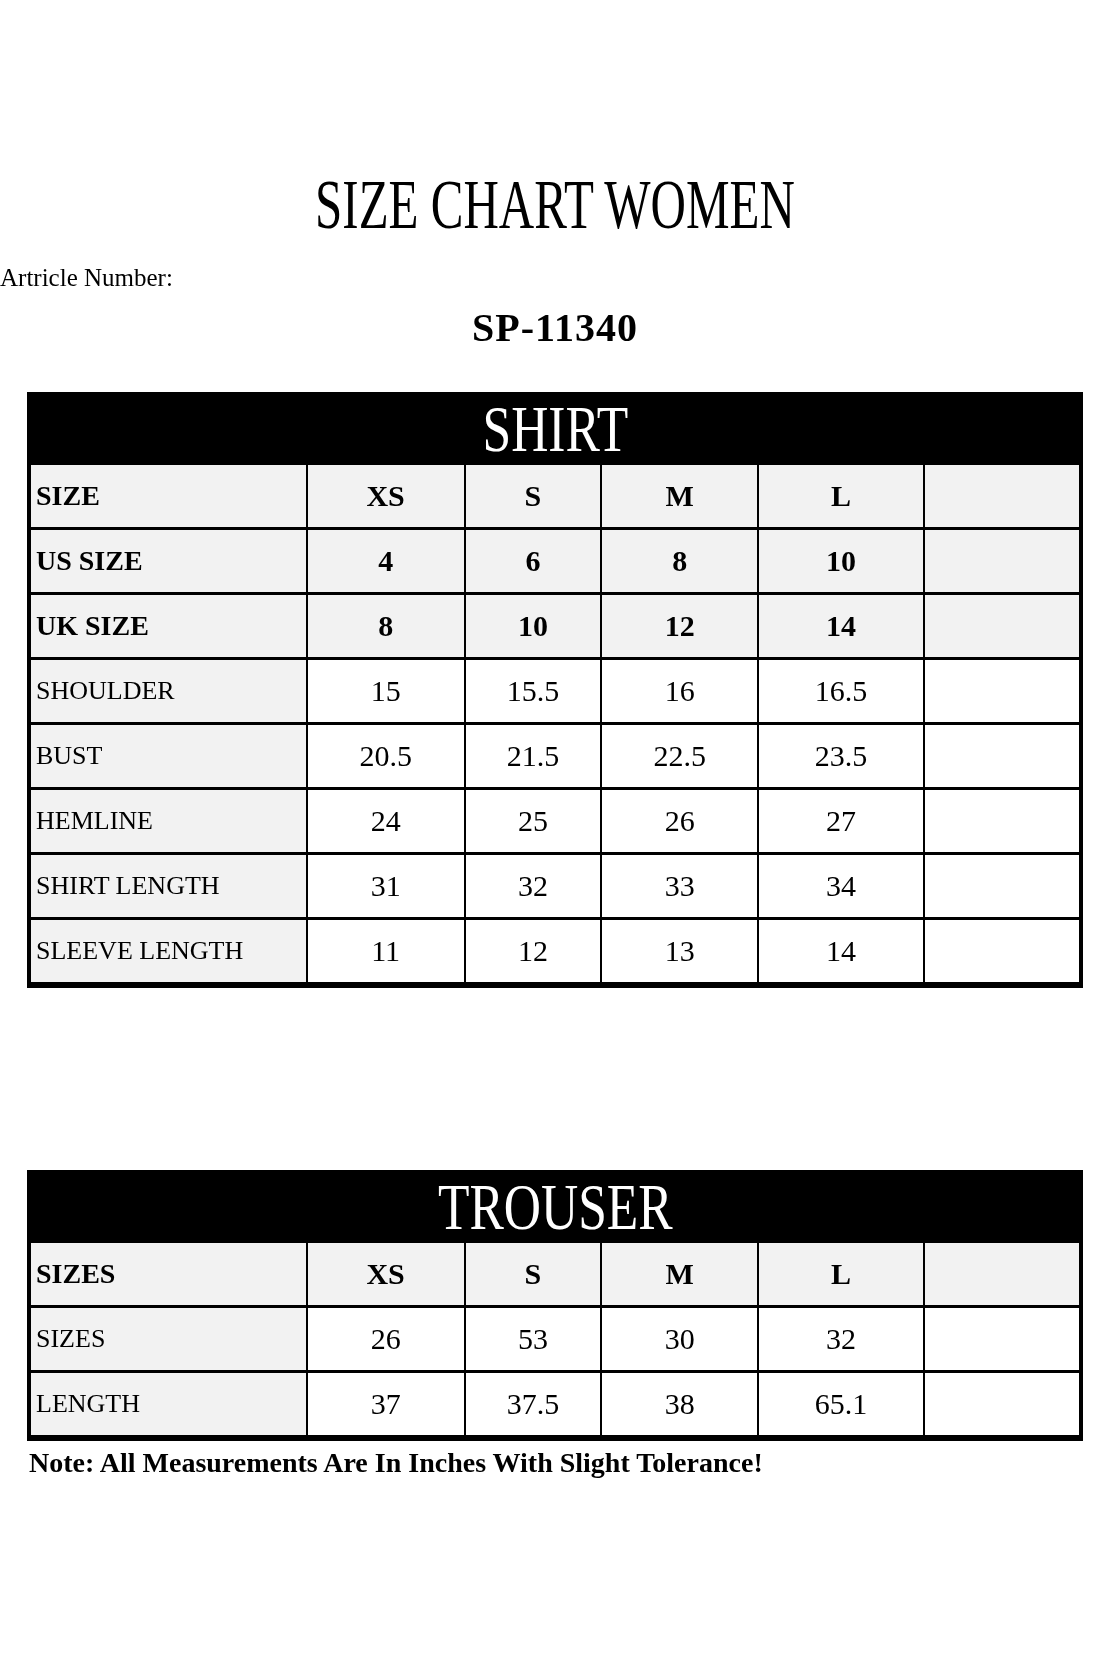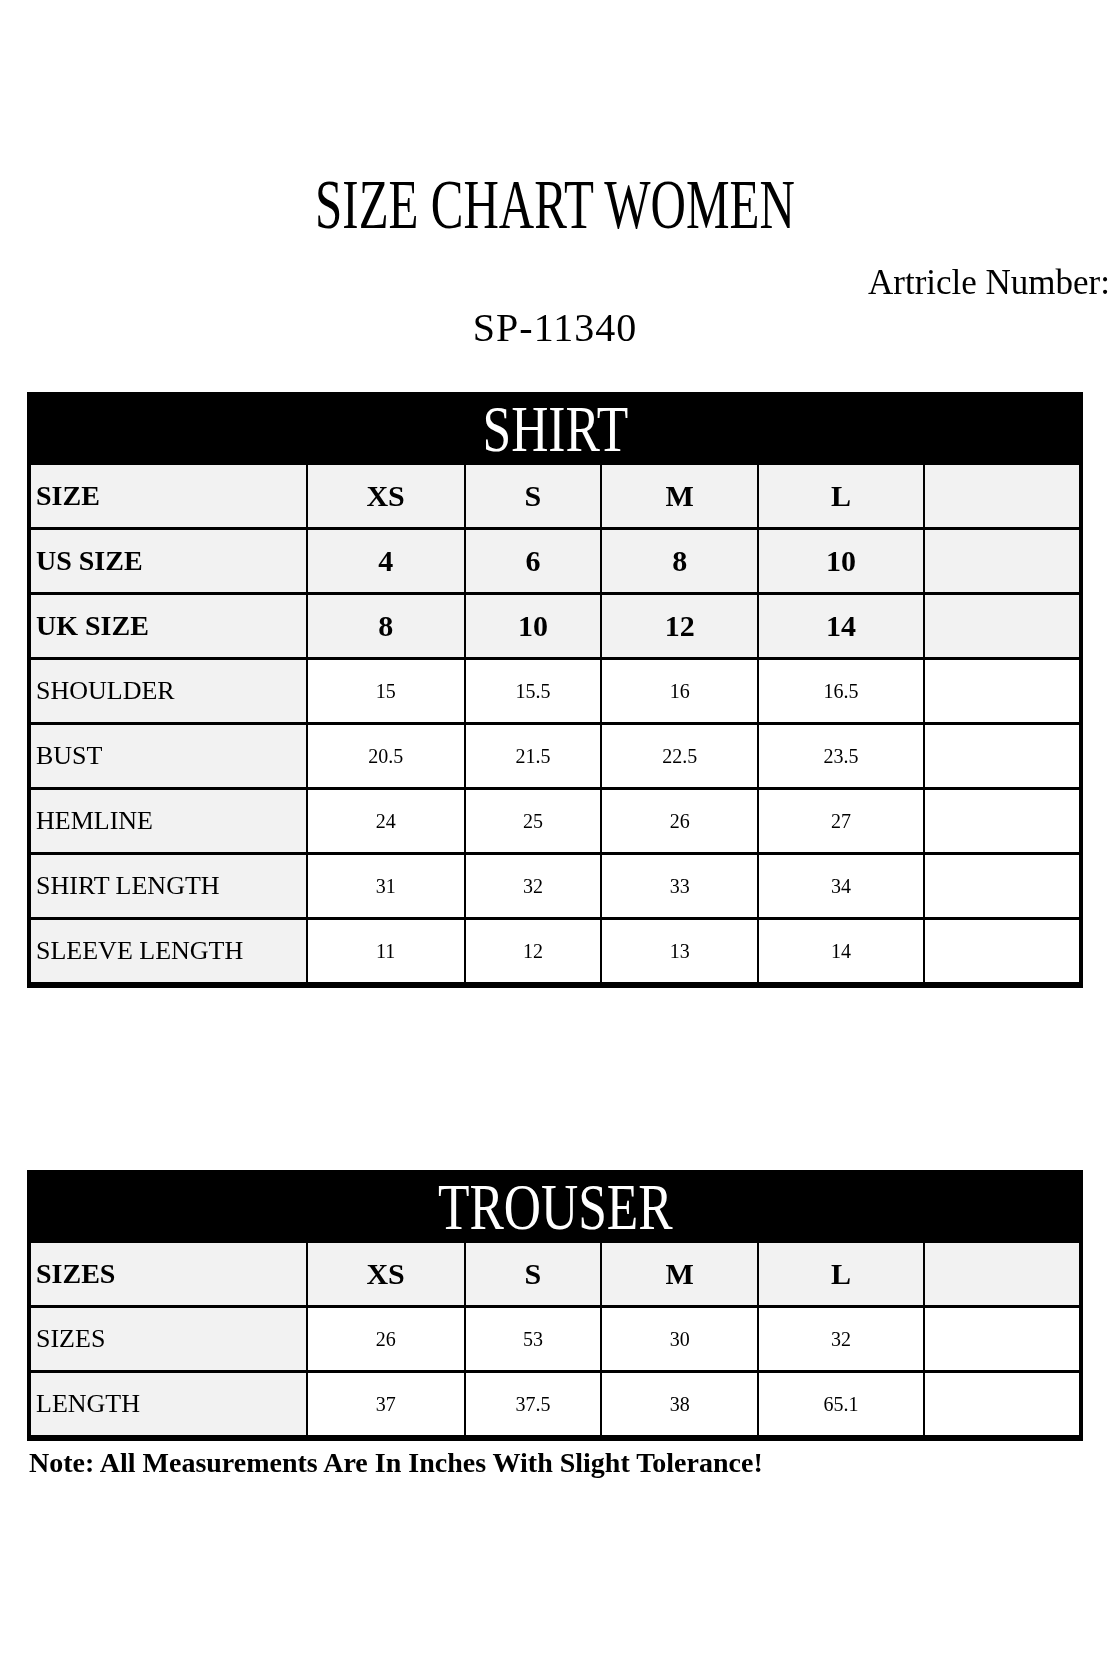--- a/index.html
+++ b/index.html
@@ -7,25 +7,25 @@
     position:relative;width:1110px;height:1665px;background:#fff;overflow:hidden;
     font-family:"Liberation Serif","DejaVu Serif",serif;color:#000;
   }
   .title{
     position:absolute;top:170px;left:0;width:100%;margin:0;
     text-align:center;font-size:70px;font-weight:normal;line-height:1.0;
     transform:scaleX(0.70);transform-origin:50% 50%;white-space:nowrap;
   }
   .article-label{
     position:absolute;top:264px;left:0;width:100%;
-    text-align:right;font-size:35px;line-height:1.1;
+    text-align:left;font-size:25px;line-height:1.1;
   }
   .article-number{
     position:absolute;top:306px;left:0;width:100%;
-    text-align:center;font-size:40px;font-weight:normal;line-height:1.1;letter-spacing:1px;
+    text-align:center;font-size:40px;font-weight:bold;line-height:1.1;letter-spacing:1px;
   }
   table.size-table{
     position:absolute;left:27px;width:1056px;
     border-collapse:collapse;table-layout:fixed;background:#fff;
     border:4px solid var(--border,#000);border-bottom:6px solid var(--border,#000);
   }
   table.shirt{top:392px;}
   table.trouser{top:1170px;}
   th.band{
     background:var(--header-bg,#000);color:var(--header-text,#fff);
@@ -40,21 +40,21 @@
     border-top:3px solid var(--border,#000);border-bottom:3px solid var(--border,#000);
     border-left:2px solid var(--border,#000);border-right:2px solid var(--border,#000);
     height:62px;vertical-align:middle;padding:0;
   }
   td.label-cell{text-align:left;padding-left:5px;background:var(--row-shade,#f2f2f2);}
   td.value-cell{text-align:center;}
   tr.bold-row td{background:var(--row-shade,#f2f2f2);font-weight:bold;}
   tr.bold-row td.label-cell{font-size:28px;}
   tr.bold-row td.value-cell{font-size:30px;text-align:center;}
   tr.meas-row td.label-cell{font-size:26px;font-weight:normal;}
-  tr.meas-row td.value-cell{background:#ffffff;font-size:20px;font-weight:normal;border-radius:16px;}
+  tr.meas-row td.value-cell{background:#ffffff;font-size:30px;font-weight:normal;border-radius:16px;}
   .note{
     position:absolute;top:1446px;left:29px;
     font-size:28px;line-height:1.2;white-space:nowrap;font-weight:bold;
   }
 </style>
 </head>
 <body>
 
 <div class="page">
 

